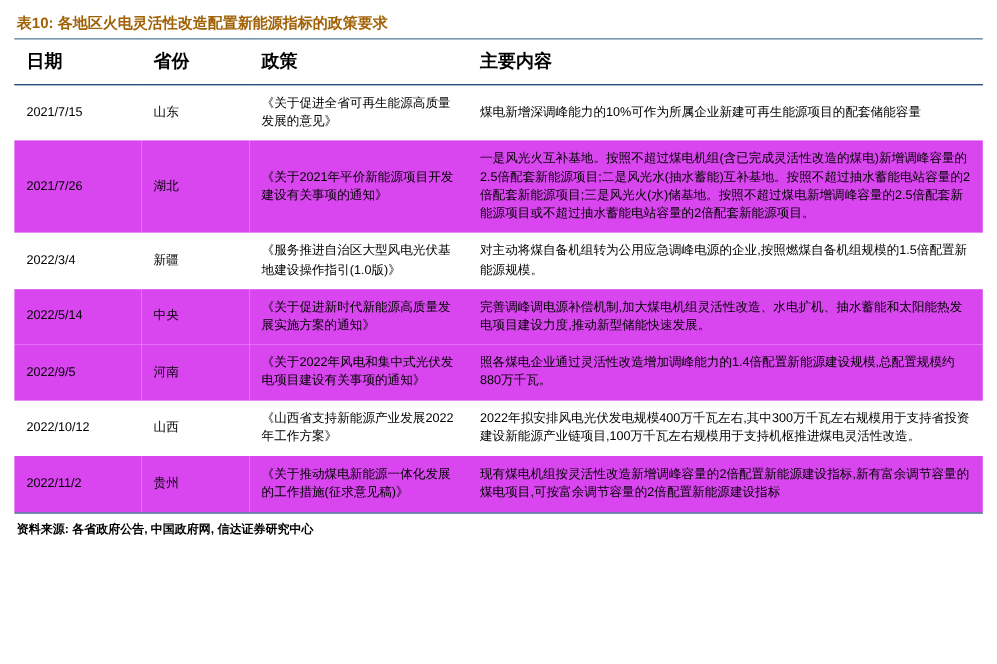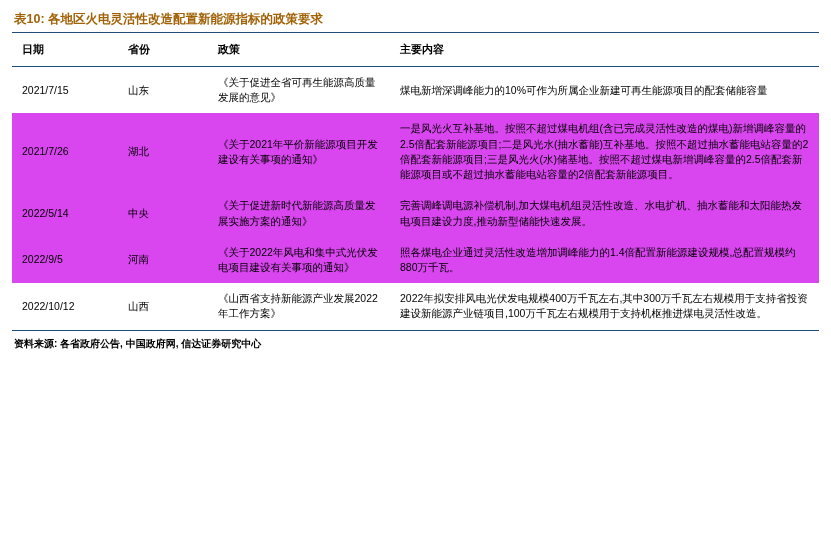--- a/index.html
+++ b/index.html
@@ -33,21 +33,21 @@
     border-top: 1.6px solid #1f4e79;
     width: 100%;
     margin-bottom: 0px;
   }
   table.data {
     border-collapse: collapse;
     width: 807px;
     table-layout: fixed;
   }
   table.data th {
-    font-size: 11px;
+    font-size: 15px;
     font-weight: bold;
     text-align: left;
     padding: 9px 10px 9px 10px;
     border-bottom: 1.2px solid #1f4e79;
     background: #ffffff;
     color: #000000;
     vertical-align: middle;
   }
   table.data td {
     font-size: 10.5px;
@@ -114,37 +114,49 @@
         <td class="c-prov">山东</td>
         <td class="c-policy">《关于促进全省可再生能源高质量发展的意见》</td>
         <td class="c-content">煤电新增深调峰能力的10%可作为所属企业新建可再生能源项目的配套储能容量</td>
       </tr>
       <tr class="alt">
         <td class="c-date">2021/7/26</td>
         <td class="c-prov">湖北</td>
         <td class="c-policy">《关于2021年平价新能源项目开发建设有关事项的通知》</td>
         <td class="c-content">一是风光火互补基地。按照不超过煤电机组(含已完成灵活性改造的煤电)新增调峰容量的2.5倍配套新能源项目;二是风光水(抽水蓄能)互补基地。按照不超过抽水蓄能电站容量的2倍配套新能源项目;三是风光火(水)储基地。按照不超过煤电新增调峰容量的2.5倍配套新能源项目或不超过抽水蓄能电站容量的2倍配套新能源项目。</td>
       </tr>
+      <tr class="plain">
+        <td class="c-date">2022/3/4</td>
+        <td class="c-prov">新疆</td>
+        <td class="c-policy">《服务推进自治区大型风电光伏基地建设操作指引(1.0版)》</td>
+        <td class="c-content">对主动将煤自备机组转为公用应急调峰电源的企业,按照燃煤自备机组规模的1.5倍配置新能源规模。</td>
+      </tr>
       <tr class="alt">
         <td class="c-date">2022/5/14</td>
         <td class="c-prov">中央</td>
         <td class="c-policy">《关于促进新时代新能源高质量发展实施方案的通知》</td>
         <td class="c-content">完善调峰调电源补偿机制,加大煤电机组灵活性改造、水电扩机、抽水蓄能和太阳能热发电项目建设力度,推动新型储能快速发展。</td>
       </tr>
       <tr class="alt">
         <td class="c-date">2022/9/5</td>
         <td class="c-prov">河南</td>
         <td class="c-policy">《关于2022年风电和集中式光伏发电项目建设有关事项的通知》</td>
         <td class="c-content">照各煤电企业通过灵活性改造增加调峰能力的1.4倍配置新能源建设规模,总配置规模约880万千瓦。</td>
       </tr>
       <tr class="plain">
         <td class="c-date">2022/10/12</td>
         <td class="c-prov">山西</td>
         <td class="c-policy">《山西省支持新能源产业发展2022年工作方案》</td>
         <td class="c-content">2022年拟安排风电光伏发电规模400万千瓦左右,其中300万千瓦左右规模用于支持省投资建设新能源产业链项目,100万千瓦左右规模用于支持机枢推进煤电灵活性改造。</td>
       </tr>
+      <tr class="alt">
+        <td class="c-date">2022/11/2</td>
+        <td class="c-prov">贵州</td>
+        <td class="c-policy">《关于推动煤电新能源一体化发展的工作措施(征求意见稿)》</td>
+        <td class="c-content">现有煤电机组按灵活性改造新增调峰容量的2倍配置新能源建设指标,新有富余调节容量的煤电项目,可按富余调节容量的2倍配置新能源建设指标</td>
+      </tr>
     </tbody>
   </table>
 
   <div class="bottom-rule"></div>
   <div class="source">资料来源: 各省政府公告, 中国政府网, 信达证券研究中心</div>
 
 </div>
 
 </body></html>

